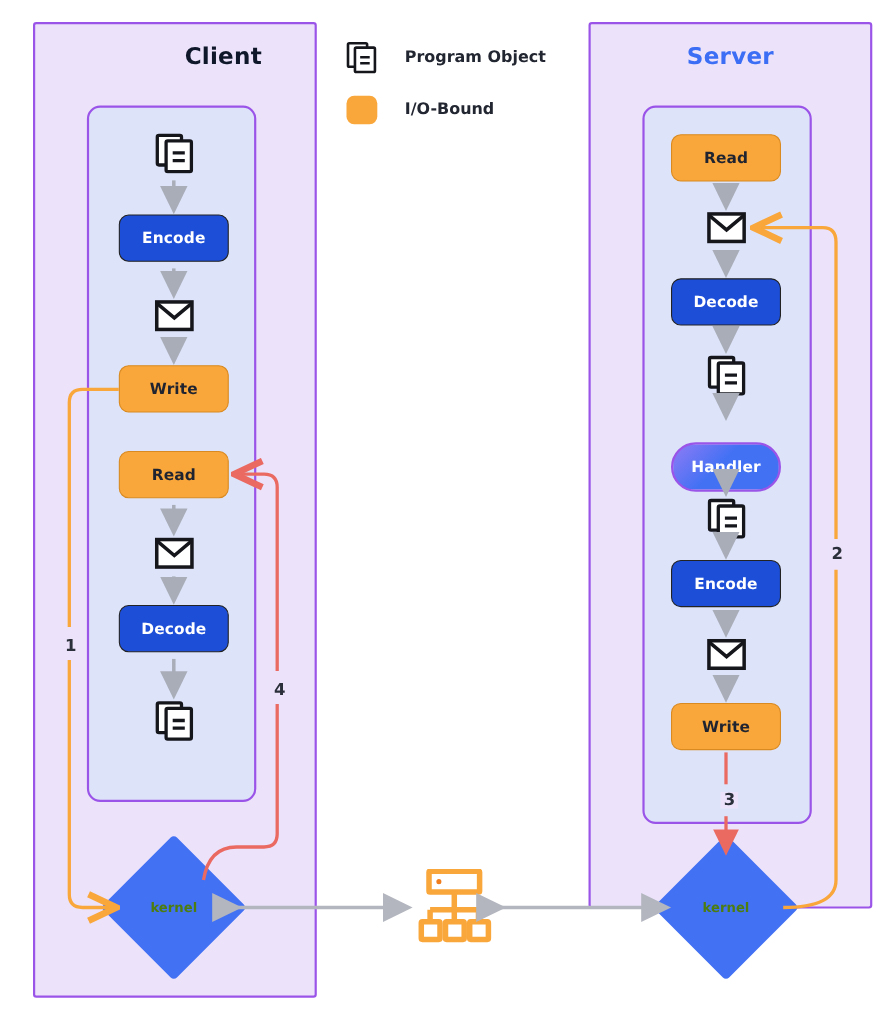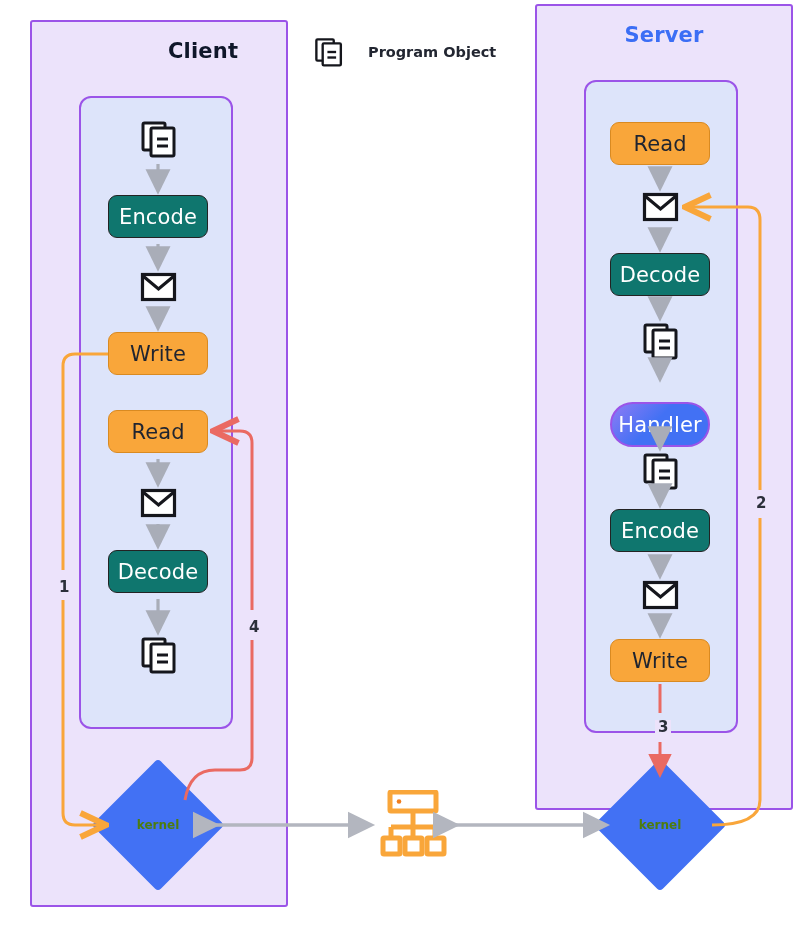--- a/index.html
+++ b/index.html
@@ -32,27 +32,27 @@
     border: 2px solid #9b54e8;
     border-radius: 12px;
   }
 
   
   .node {
     position: absolute;
     display: flex;
     align-items: center;
     justify-content: center;
-    font-size: 21px;
-    font-weight: 400;
+    font-size: 14px;
+    font-weight: 700;
     border-radius: 9px;
     letter-spacing: .1px;
   }
   .node.io   { background: #f9a63a; border: 1.5px solid #d98a21; color: #1f2430; }
-  .node.opt  { background: #0f766e; border: 1.5px solid #232323; color: #ffffff; }
+  .node.opt  { background: #1d4ed8; border: 1.5px solid #232323; color: #ffffff; }
   .node.cpu  {
     background: linear-gradient(135deg,#8f7bf5 0%,#4271f4 45%,#4271f4 100%);
     border: 2px solid #9b54e8;
     color: #ffffff;
     border-radius: 999px;
     margin-top: 19px;
   }
 
   
   .kernel { position: absolute; }
@@ -148,21 +148,21 @@
       <line x1="17" y1="19" x2="28" y2="19" stroke="#15161c" stroke-width="3"></line>
       <line x1="17" y1="26" x2="28" y2="26" stroke="#15161c" stroke-width="3"></line>
     </svg>
   </div>
 
   <div class="kernel" style="left:111px; top:778px; width:94px; height:94px;">
     <div class="dia"></div>
     <div class="klabel">kernel</div>
   </div>
 
-  <div class="zone" style="left:535px; top:4px; width:258px; height:806px;">
+  <div class="zone" style="left:535px; top:20px; width:258px; height:806px;">
     <div class="zone-title" style="top:17px; color:#3b6ef5;">Server</div>
     <div class="zone-inner" style="left:47px; top:74px; width:154px; height:653px;"></div>
   </div>
 
   <div class="node io" style="left:610px; top:122px; width:100px; height:43px;">Read</div>
 
   <div class="icon" style="left:642px; top:192px; width:37px; height:30px;">
     <svg width="37" height="30" viewBox="0 0 37 30">
       <rect x="2.5" y="2.5" width="32" height="25" fill="#fff" stroke="#15161c" stroke-width="3.2"></rect>
       <polyline points="3,4 18.5,17 34,4" fill="none" stroke="#15161c" stroke-width="3.2"></polyline>
@@ -291,17 +291,23 @@
           <rect x="11" y="8" width="23" height="28" rx="1.5" fill="#fff" stroke="#15161c" stroke-width="3"></rect>
           <line x1="17" y1="19" x2="28" y2="19" stroke="#15161c" stroke-width="3"></line>
           <line x1="17" y1="26" x2="28" y2="26" stroke="#15161c" stroke-width="3"></line>
         </svg>
       </div>
       <div class="legend-label">Program Object</div>
     </div>
 
 
 
+    <div class="legend-row">
+      <div class="legend-mark">
+        <div class="swatch" style="background:#f9a63a;"></div>
+      </div>
+      <div class="legend-label">I/O-Bound</div>
+    </div>
 
 
   </div>
 
 </div>
 
 </body></html>

